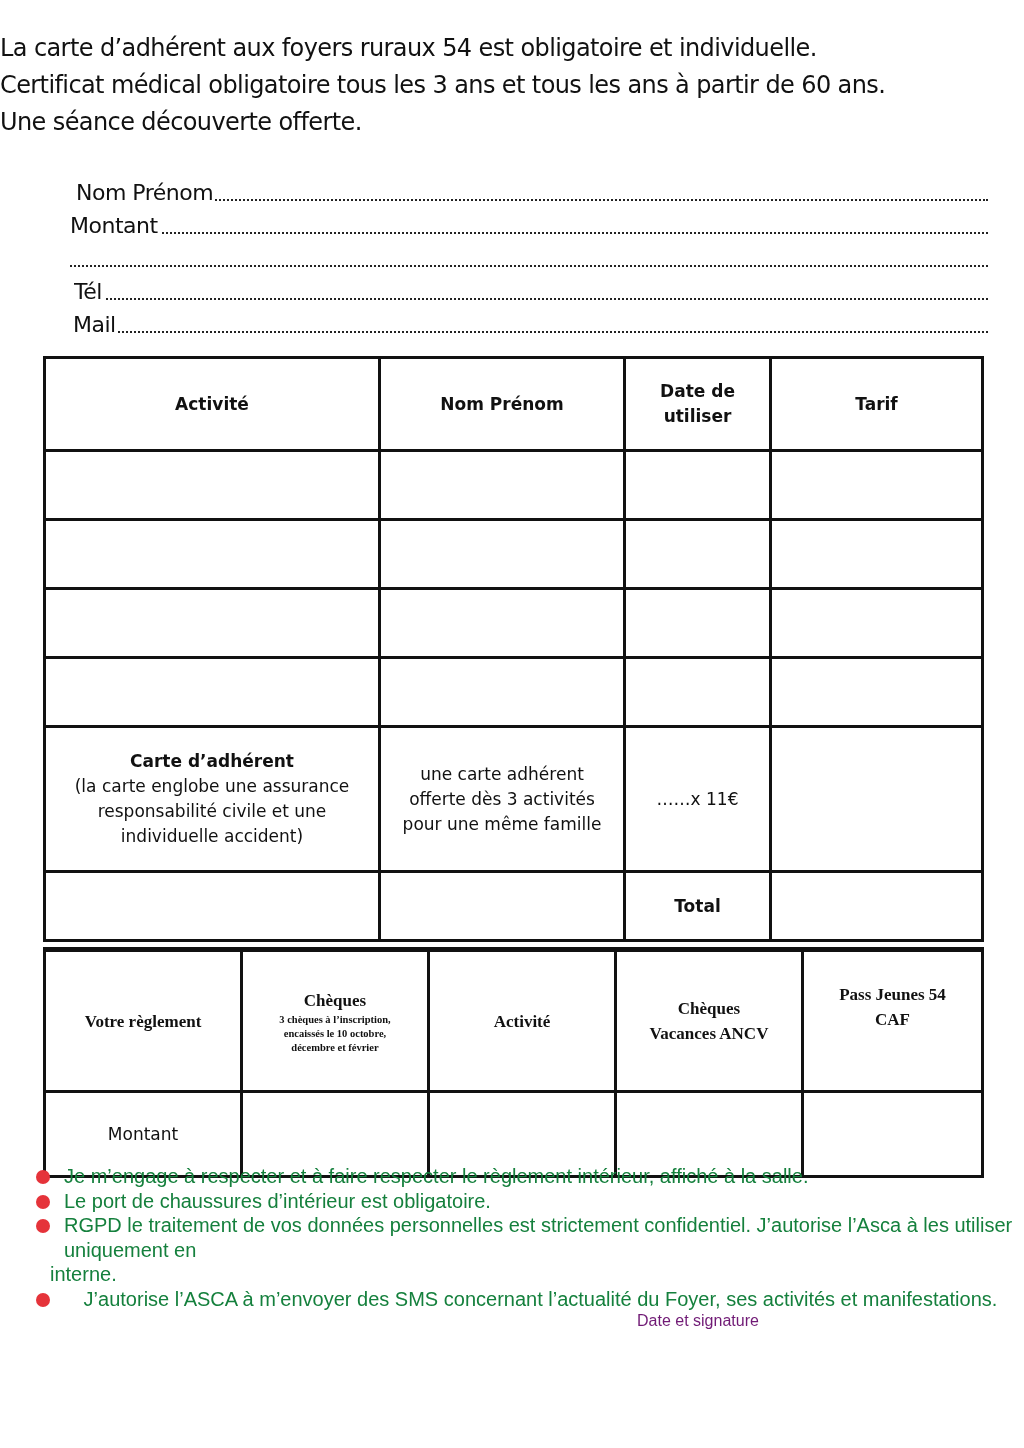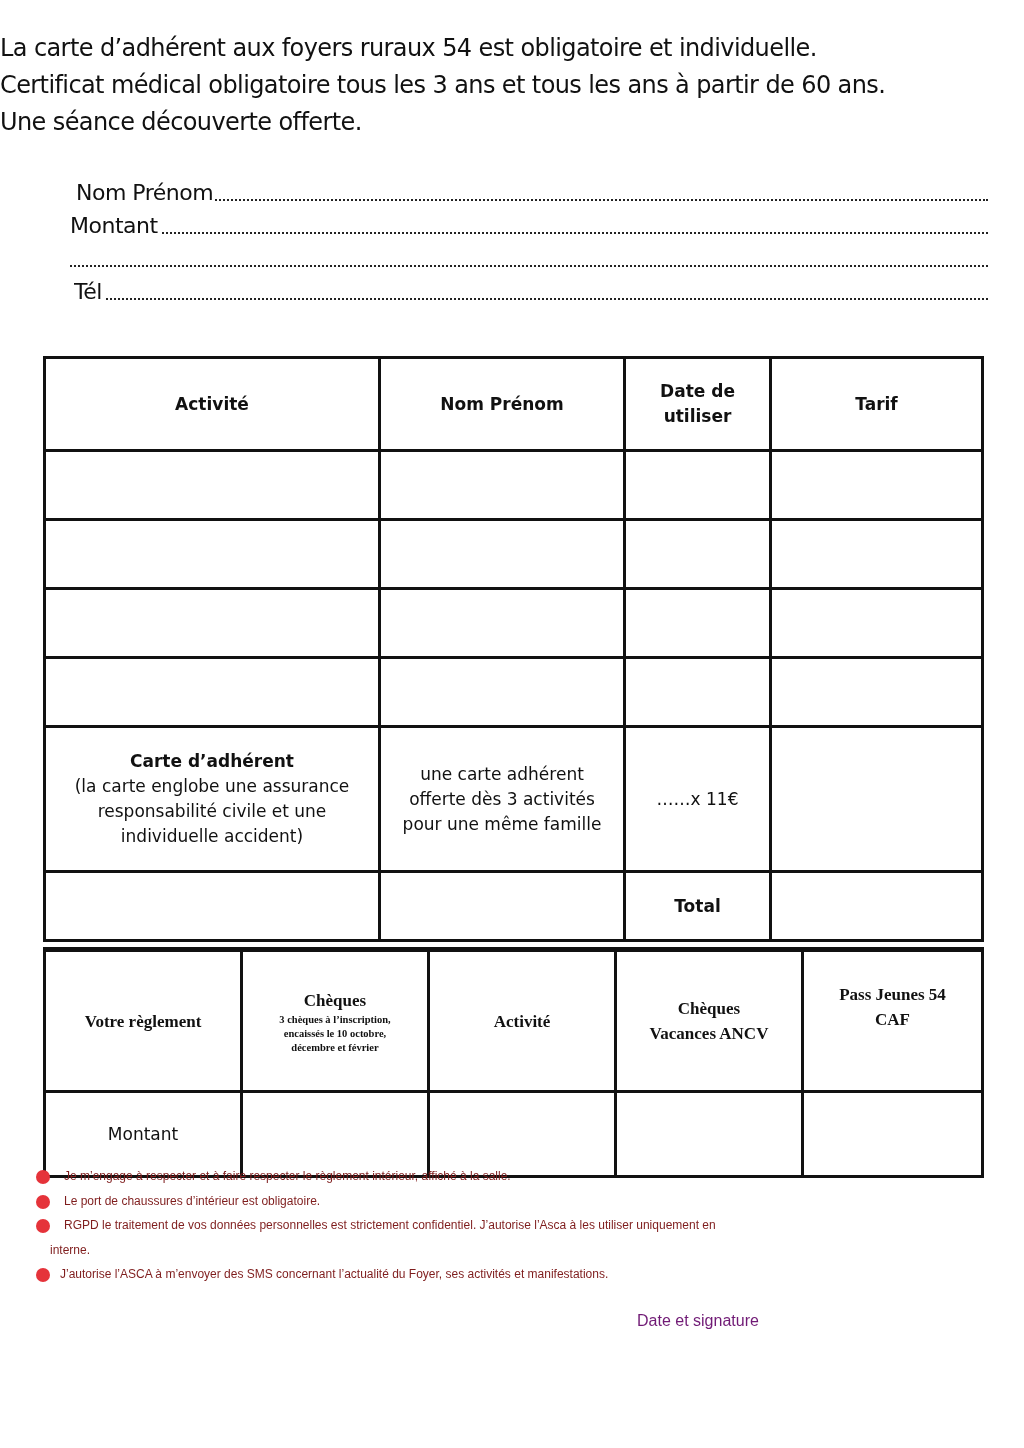--- a/index.html
+++ b/index.html
@@ -22,21 +22,21 @@
   #t1 tr.blank td { height: 66px; }
   #t1 tr.card td { height: 142px; }
   #t1 tr.total td { height: 66px; }
   .small-text { font-size: 15px; line-height: 24px; }
   #t2 { left: 43px; top: 947px; width: 938px; }
   #t2 { border-top: 5px solid #111; }
   #t2 tr.head td { height: 108px; font-family: Liberation Serif, serif; }
   #t2 tr.amt td { height: 82px; }
   .tiny { font-size: 10.5px; line-height: 14px; font-weight: bold; display: block; }
 
-  .rules { position: absolute; left: 36px; top: 1164px; width: 985px; font-family: "Liberation Sans", sans-serif; font-size: 12px; color: #7f1d1d; }
+  .rules { position: absolute; left: 36px; top: 1164px; width: 985px; font-family: "Liberation Sans", sans-serif; font-size: 20px; color: #15803d; }
   .rule { position: relative; padding-left: 28px; line-height: 24.5px; }
   .rule .bullet { position: absolute; left: 0; top: 6px; width: 14px; height: 14px; border-radius: 50%; background: #e5333a; }
   .rule.r4 { padding-left: 28px; }
   .rule.r4 .cont { margin-left: -14px; }
   .signature { position: absolute; left: 637px; top: 1312px; font-family: "Liberation Sans", sans-serif; font-size: 16px; color: #701a75; }
 </style>
 </head>
 <body>
 
 <div class="intro">
@@ -45,20 +45,21 @@
   <div class="line">Une séance découverte offerte.</div>
 </div>
 
 <div class="fields">
   <div class="field f1"><span class="lbl">Nom Prénom</span><span class="dots"></span></div>
   <div class="field f2"><span class="lbl">Montant</span><span class="dots"></span></div>
   <div class="field f3">
       <span class="dots"></span>
     </div>
   <div class="field f4"><span class="lbl">Tél </span><span class="dots"></span></div>
+  <div class="field f5"><span class="lbl">Mail</span><span class="dots"></span></div>
 </div>
 
 <table class="grid" id="t1">
   <colgroup>
       <col style="width:335px">
       <col style="width:245px">
       <col style="width:146px">
       <col style="width:212px">
     </colgroup>
   <tbody>
@@ -142,16 +143,16 @@
     <td></td>
     <td></td>
   </tr>
 </tbody>
   </table>
 
 <div class="rules">
   <div class="rule"><span class="bullet" style="background: rgb(229, 51, 58);"></span><span>Je m’engage à respecter et à faire respecter le règlement intérieur, affiché à la salle.</span></div>
   <div class="rule"><span class="bullet" style="background: rgb(229, 51, 58);"></span><span>Le port de chaussures d’intérieur est obligatoire.</span></div>
   <div class="rule r4"><span class="bullet" style="background: rgb(229, 51, 58);"></span><span>RGPD le traitement de vos données personnelles est strictement confidentiel. J’autorise l’Asca à les utiliser uniquement en</span><br><span class="cont">interne.</span></div>
-  <div class="rule" style="padding-left:24px;"><span class="bullet" style="background: rgb(229, 51, 58);"></span><span>J’autorise l’ASCA à m’envoyer des SMS concernant l’actualité du Foyer, ses activités et manifestations.</span></div>
+  <div class="rule" style="padding-left:24px;text-align:center;"><span class="bullet" style="background: rgb(229, 51, 58);"></span><span>J’autorise l’ASCA à m’envoyer des SMS concernant l’actualité du Foyer, ses activités et manifestations.</span></div>
 </div>
 
 <div class="signature">Date et signature</div>
 
 </body></html>

